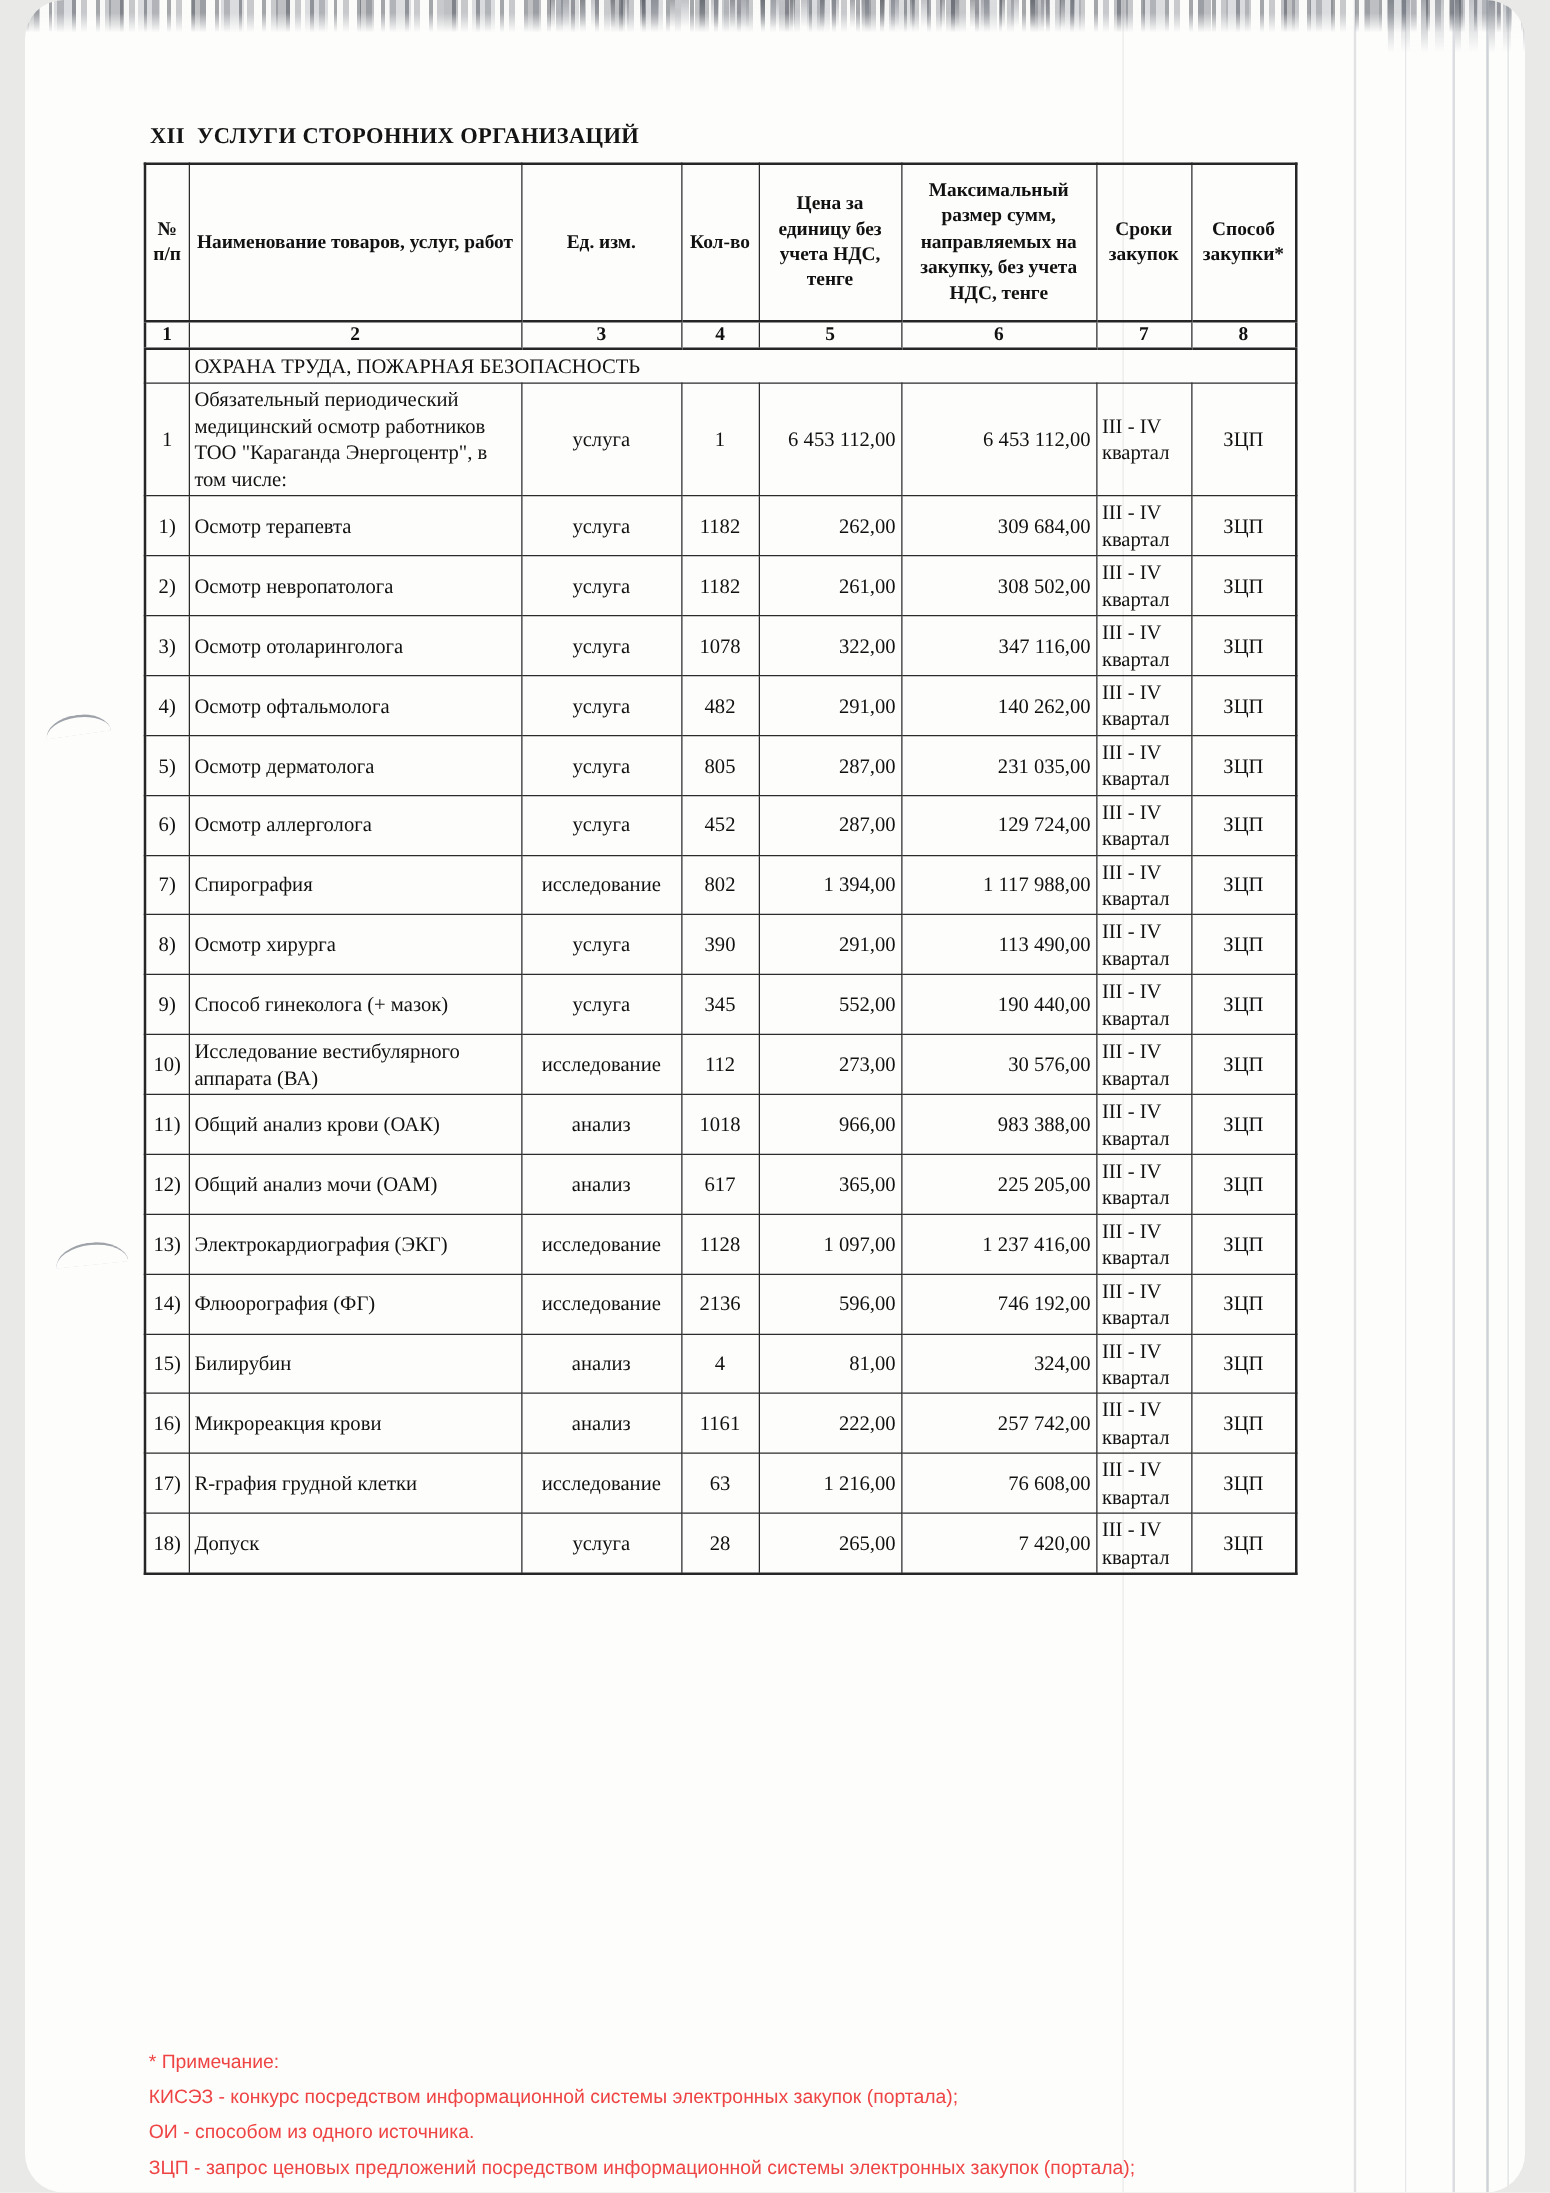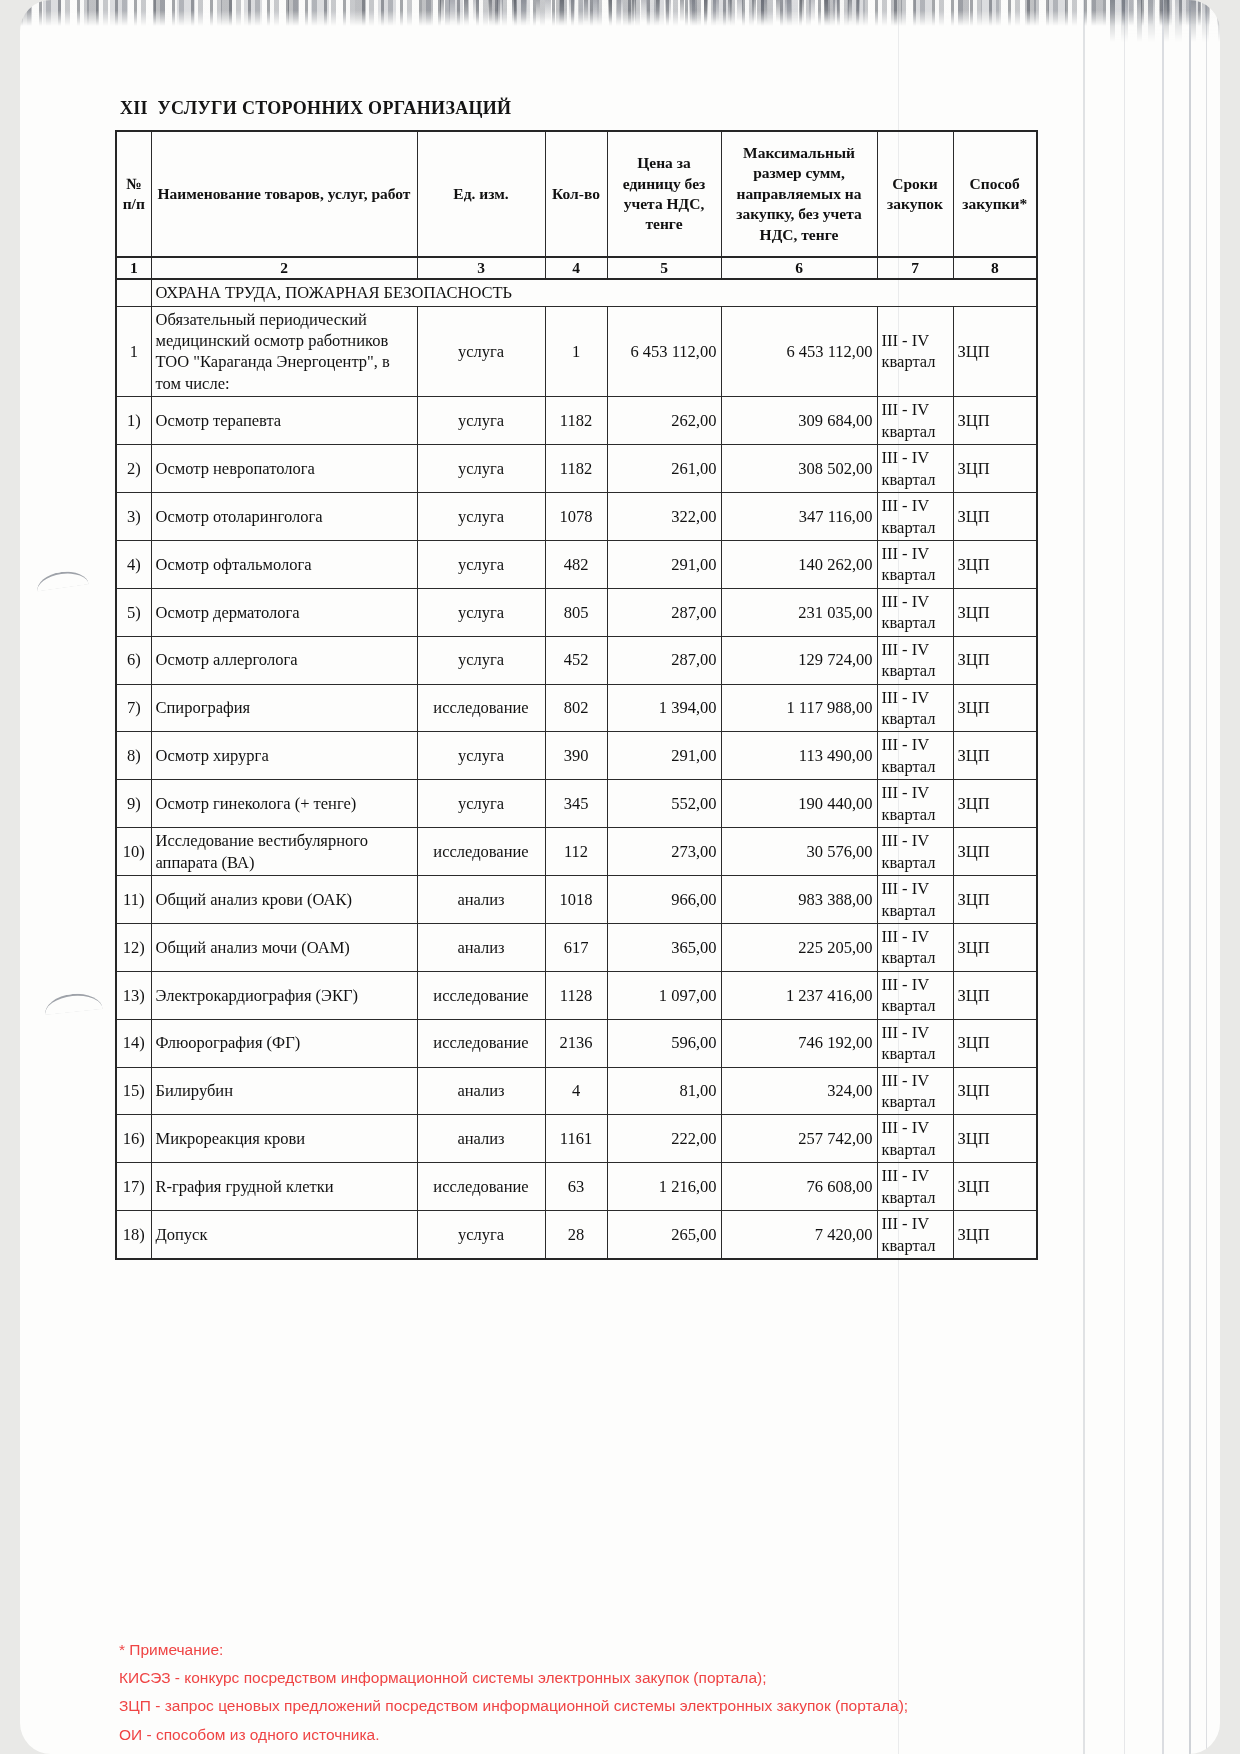--- a/index.html
+++ b/index.html
@@ -93,21 +93,21 @@
   }
   tr.data-row { height: 45px; }
   tr.data-row.tall { height: 86px; }
   td.c-num    { text-align: center; padding-right: 5px; }
   td.c-name   { text-align: left; padding-left: 7px; vertical-align: middle; }
   td.c-unit   { text-align: center; }
   td.c-qty    { text-align: center; }
   td.c-price  { text-align: right; padding-right: 13px; }
   td.c-sum    { text-align: right; padding-right: 13px; }
   td.c-period { font-size: 16px; line-height: 1.35; padding: 0 9px; }
-  td.c-method { }
+  td.c-method { text-align: center; }
 
   
   .notes {
     position: absolute; left: 99px; top: 1636px;
     font-family: "Liberation Sans", sans-serif;
     font-size: 15.5px; line-height: 1.82; color: #ef4444;
   }
 </style>
 </head>
 <body>
@@ -253,21 +253,21 @@
           <td class="c-name">Осмотр хирурга</td>
           <td class="c-unit">услуга</td>
           <td class="c-qty">390</td>
           <td class="c-price">291,00</td>
           <td class="c-sum">113 490,00</td>
           <td class="c-period">III - IV квартал</td>
           <td class="c-method">ЗЦП</td>
         </tr>
         <tr class="data-row">
           <td class="c-num">9)</td>
-          <td class="c-name">Осмотр гинеколога (+ тенге)</td>
+          <td class="c-name">Способ гинеколога (+ мазок)</td>
           <td class="c-unit">услуга</td>
           <td class="c-qty">345</td>
           <td class="c-price">552,00</td>
           <td class="c-sum">190 440,00</td>
           <td class="c-period">III - IV квартал</td>
           <td class="c-method">ЗЦП</td>
         </tr>
         <tr class="data-row">
           <td class="c-num">10)</td>
           <td class="c-name">Исследование вестибулярного аппарата (ВА)</td>
@@ -357,17 +357,17 @@
           <td class="c-sum">7 420,00</td>
           <td class="c-period">III - IV квартал</td>
           <td class="c-method">ЗЦП</td>
         </tr>
       </tbody>
   </table>
 
   <div class="notes">
     <div>* Примечание:</div>
     <div>КИСЭЗ - конкурс посредством информационной системы электронных закупок (портала);</div>
+    <div>ОИ - способом из одного источника.</div>
     <div>ЗЦП - запрос ценовых предложений посредством информационной системы электронных закупок (портала);</div>
-    <div>ОИ - способом из одного источника.</div>
   </div>
 
 </div>
 
 </body></html>

